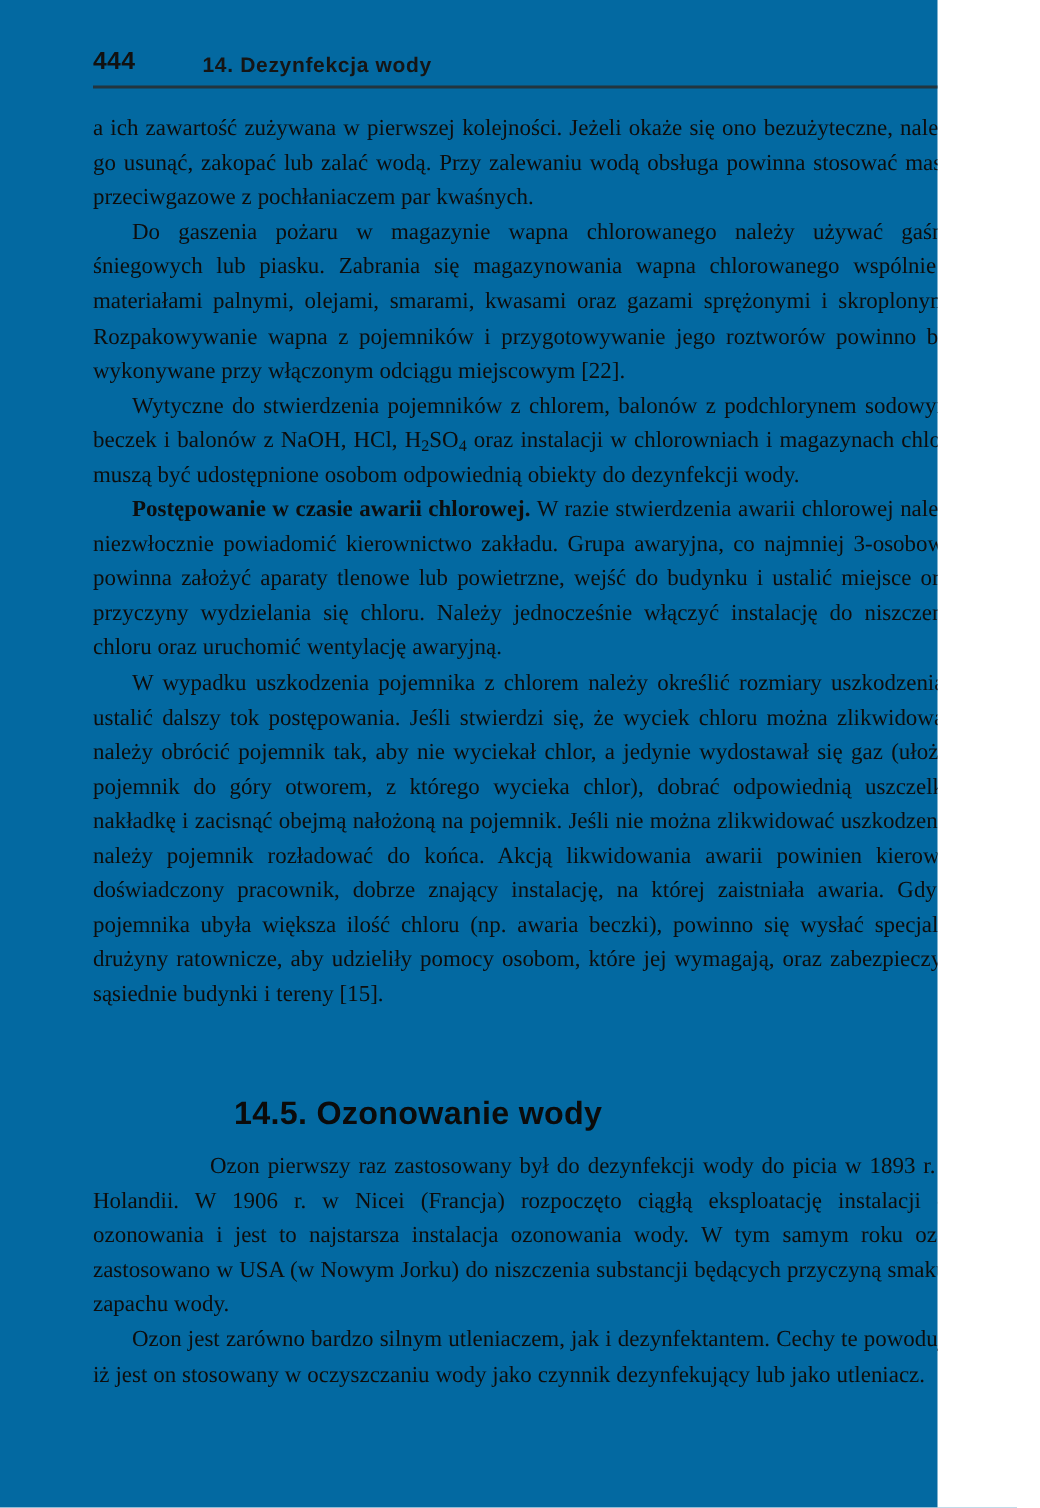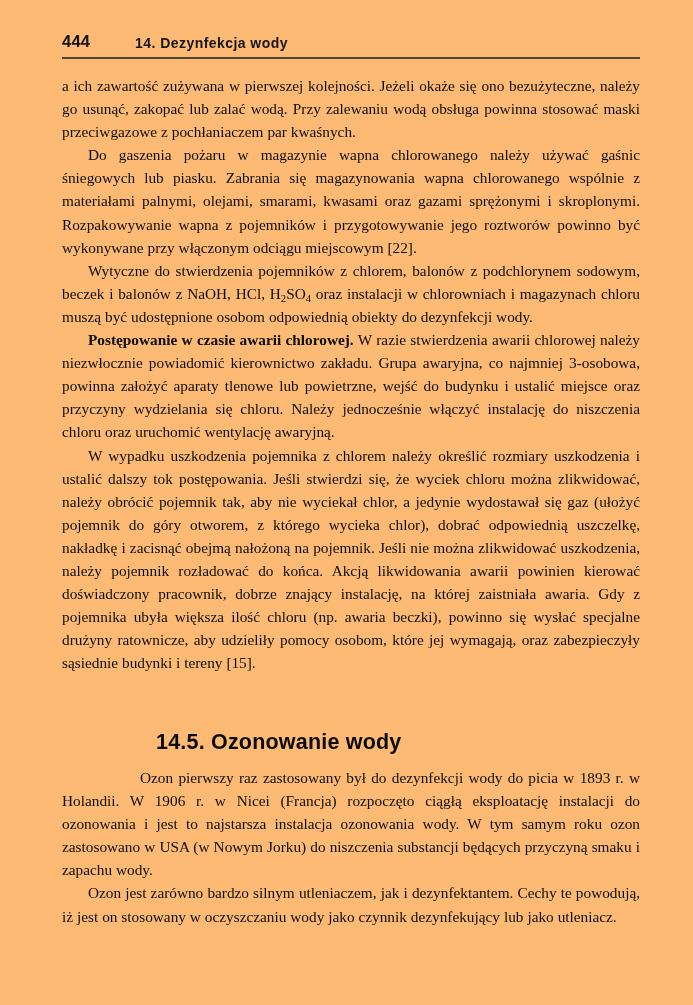--- a/index.html
+++ b/index.html
@@ -2,23 +2,23 @@
 <html><head>
 <meta charset="utf-8">
 <style>
   html, body {
     margin: 0;
     padding: 0;
     background: #ffffff;
   }
   .page {
     position: relative;
-    width: 693px;
+    width: 625px;
     height: 1005px;
-    background: #fdba74;
+    background: #0369a1;
     overflow: hidden;
     font-family: "Liberation Serif", "DejaVu Serif", serif;
     color: #0d0d0d;
   }
 
   
   .running-head {
     position: absolute;
     left: 62px;
     top: 32px;

